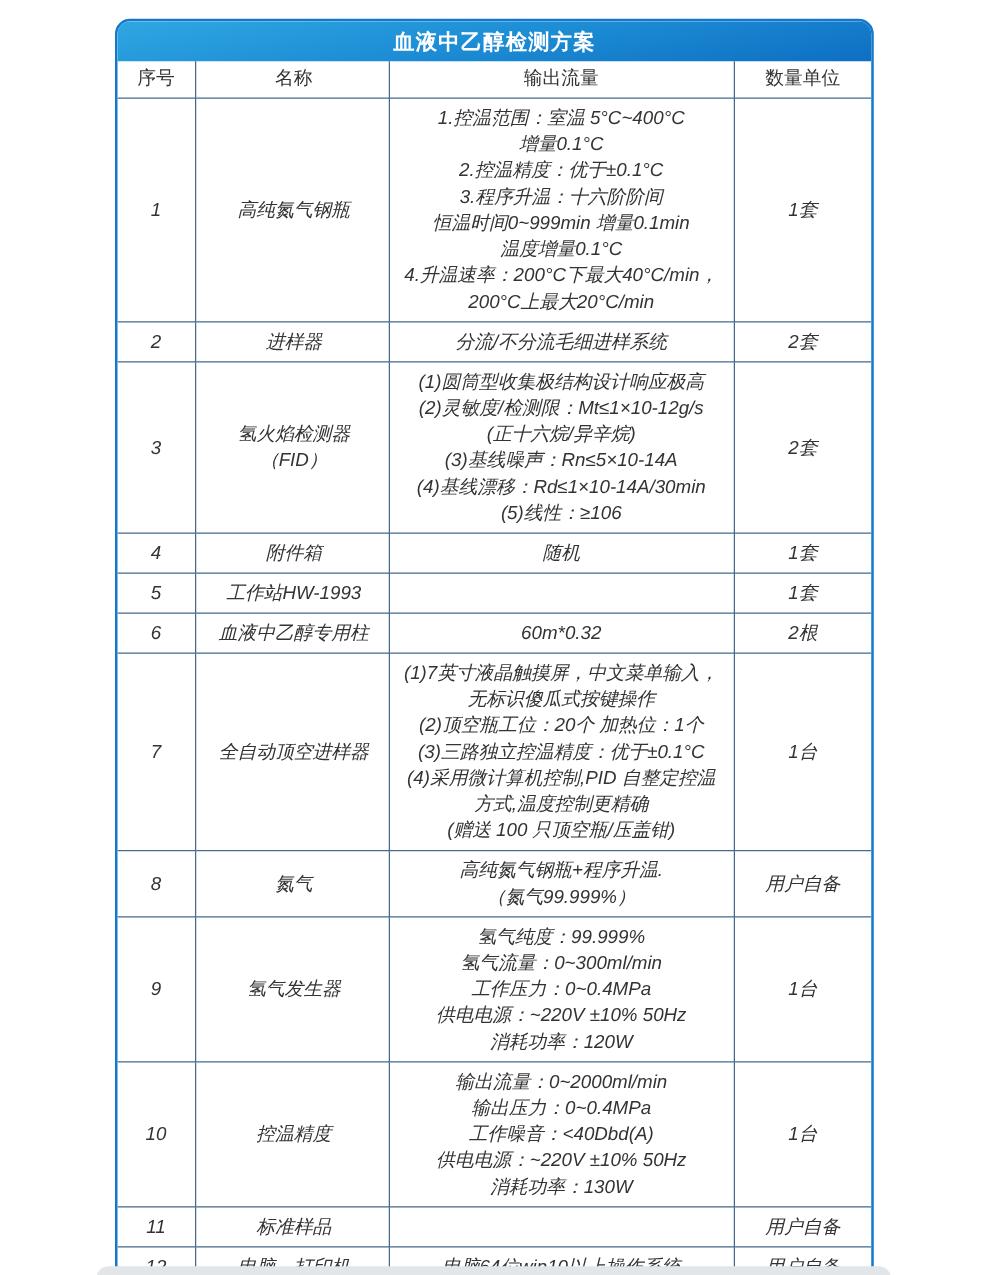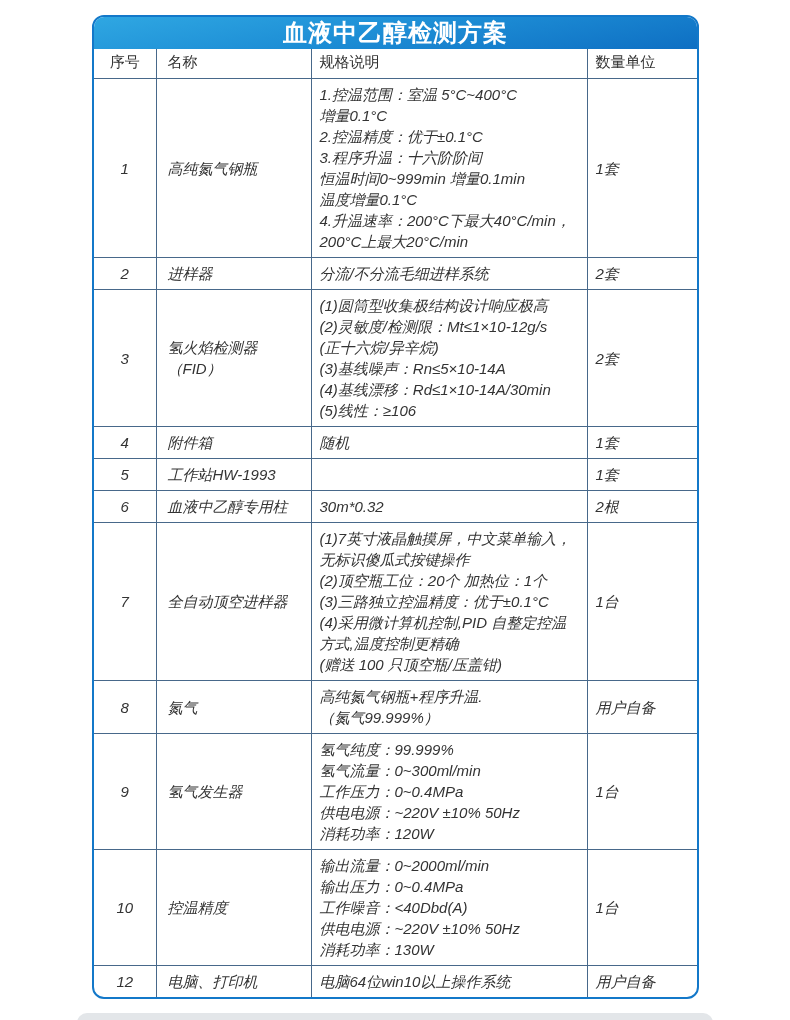--- a/index.html
+++ b/index.html
@@ -22,36 +22,36 @@
   }
   .card-header {
     height: 32px;
     background: linear-gradient(170deg, #2fa7e2 0%, #1e8fd6 45%, #0e6fc3 100%);
     display: flex;
     align-items: center;
     justify-content: center;
   }
   .card-title {
     color: #ffffff;
-    font-size: 24px;
+    font-size: 17px;
     font-weight: bold;
     letter-spacing: 1px;
   }
   table.spec-table {
     width: 100%;
     border-collapse: collapse;
     table-layout: fixed;
     font-size: 15px;
   }
   .spec-table th, .spec-table td {
     border: 1px solid #47688a;
     vertical-align: middle;
     line-height: 21px;
     font-weight: normal;
-    text-align: left;
+    text-align: center;
   }
   .spec-table tr > *:first-child { border-left: none; }
   .spec-table tr > *:last-child  { border-right: none; }
   .spec-table thead th { border-top: none; padding: 4px 8px; font-family: Liberation Mono, monospace; }
   .spec-table tbody tr:last-child td { border-bottom: none; }
   .spec-table td { padding: 5px 8px; font-style: italic; }
   .c-no  { text-align: center !important; }
   th.c-no { text-align: center; }
   .c-name { padding-left: 11px !important; }
   th.c-name { padding-left: 11px; }
@@ -76,21 +76,21 @@
     <colgroup>
       <col style="width:62px">
       <col style="width:155px">
       <col style="width:276px">
       <col style="width:110px">
     </colgroup>
     <thead>
       <tr>
         <th class="c-no">序号</th>
         <th class="c-name">名称</th>
-        <th class="c-spec">规格说明</th>
+        <th class="c-spec">输出流量</th>
         <th class="c-qty">数量单位</th>
       </tr>
     </thead>
     <tbody>
   <tr>
     <td class="c-no">1</td>
     <td class="c-name">高纯氮气钢瓶</td>
     <td class="c-spec">1.控温范围：室温 5°C~400°C
 增量0.1°C
 2.控温精度：优于±0.1°C
@@ -131,21 +131,21 @@
   <tr>
     <td class="c-no">5</td>
     <td class="c-name">工作站HW-1993</td>
     <td class="c-spec"></td>
     <td class="c-qty">1套</td>
   </tr>
 
   <tr>
     <td class="c-no">6</td>
     <td class="c-name">血液中乙醇专用柱</td>
-    <td class="c-spec">30m*0.32</td>
+    <td class="c-spec">60m*0.32</td>
     <td class="c-qty">2根</td>
   </tr>
 
   <tr>
     <td class="c-no">7</td>
     <td class="c-name">全自动顶空进样器</td>
     <td class="c-spec">(1)7英寸液晶触摸屏，中文菜单输入，
 无标识傻瓜式按键操作
 (2)顶空瓶工位：20个 加热位：1个
 (3)三路独立控温精度：优于±0.1°C
@@ -178,20 +178,26 @@
     <td class="c-no">10</td>
     <td class="c-name">控温精度</td>
     <td class="c-spec">输出流量：0~2000ml/min
 输出压力：0~0.4MPa
 工作噪音：&lt;40Dbd(A)
 供电电源：~220V ±10% 50Hz
 消耗功率：130W</td>
     <td class="c-qty">1台</td>
   </tr>
 
+  <tr>
+    <td class="c-no">11</td>
+    <td class="c-name">标准样品</td>
+    <td class="c-spec"></td>
+    <td class="c-qty">用户自备</td>
+  </tr>
 
   <tr>
     <td class="c-no">12</td>
     <td class="c-name">电脑、打印机</td>
     <td class="c-spec">电脑64位win10以上操作系统</td>
     <td class="c-qty">用户自备</td>
   </tr>
 </tbody>
   </table>
 </div>

